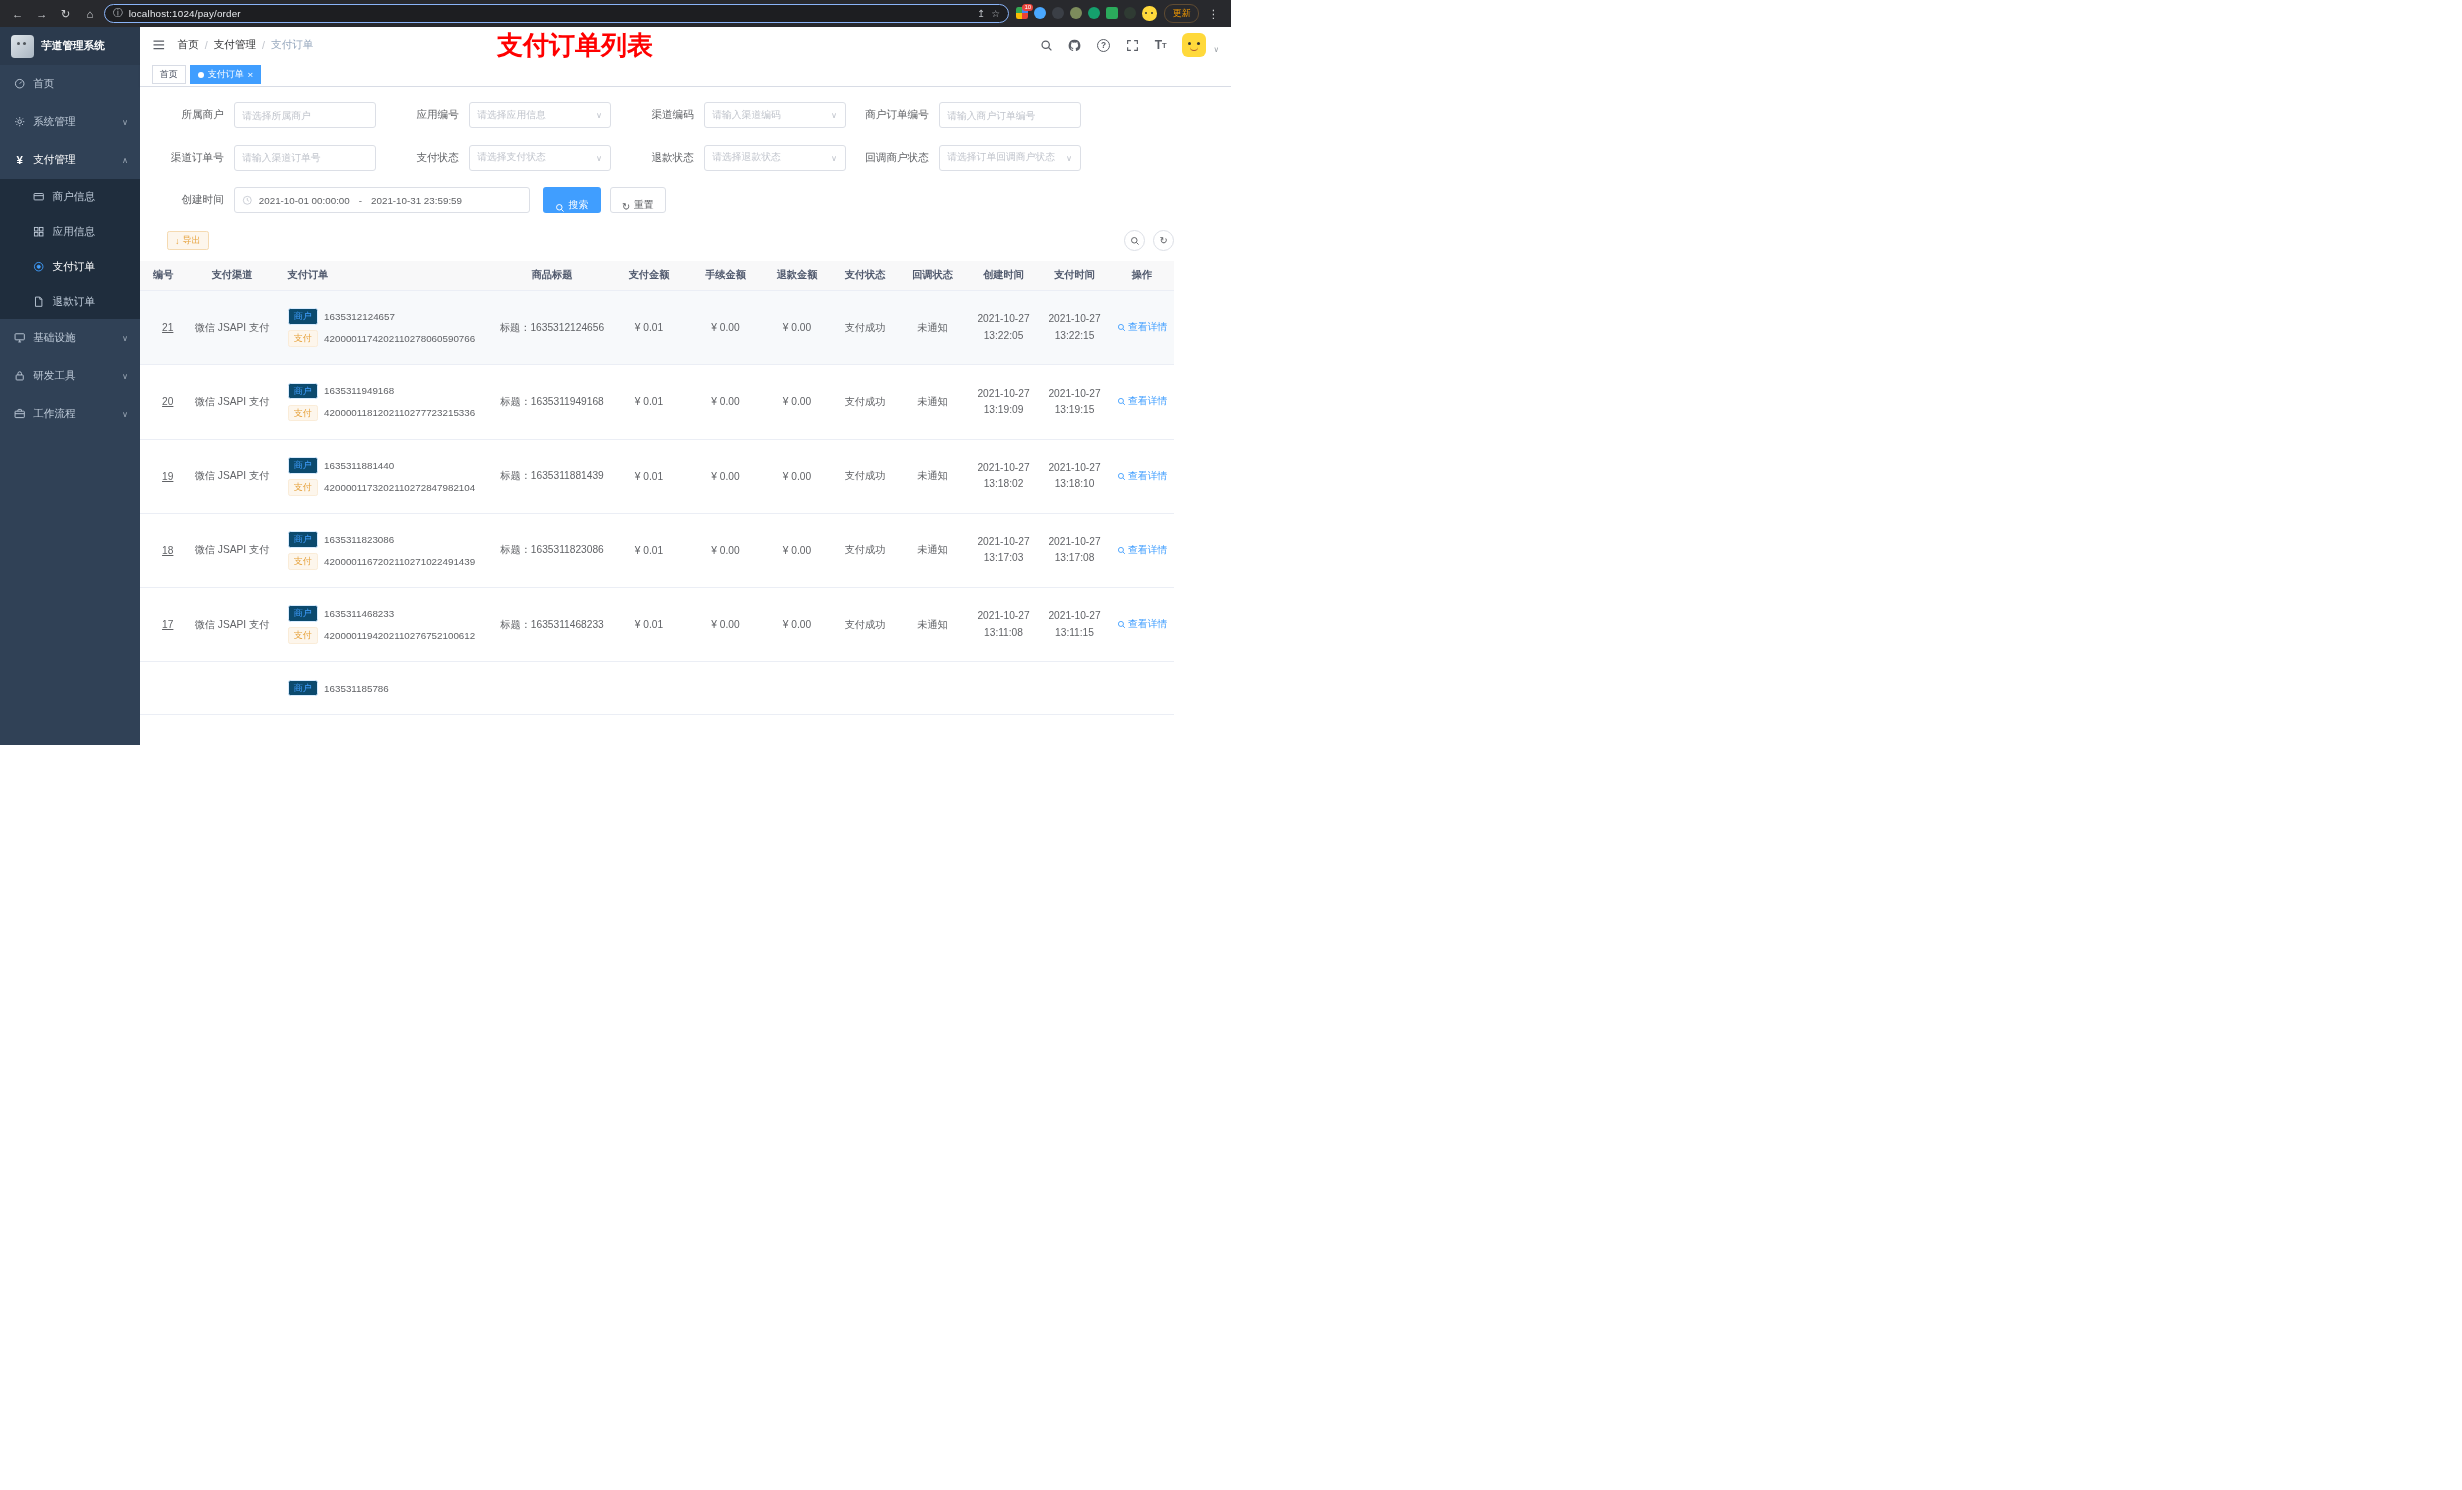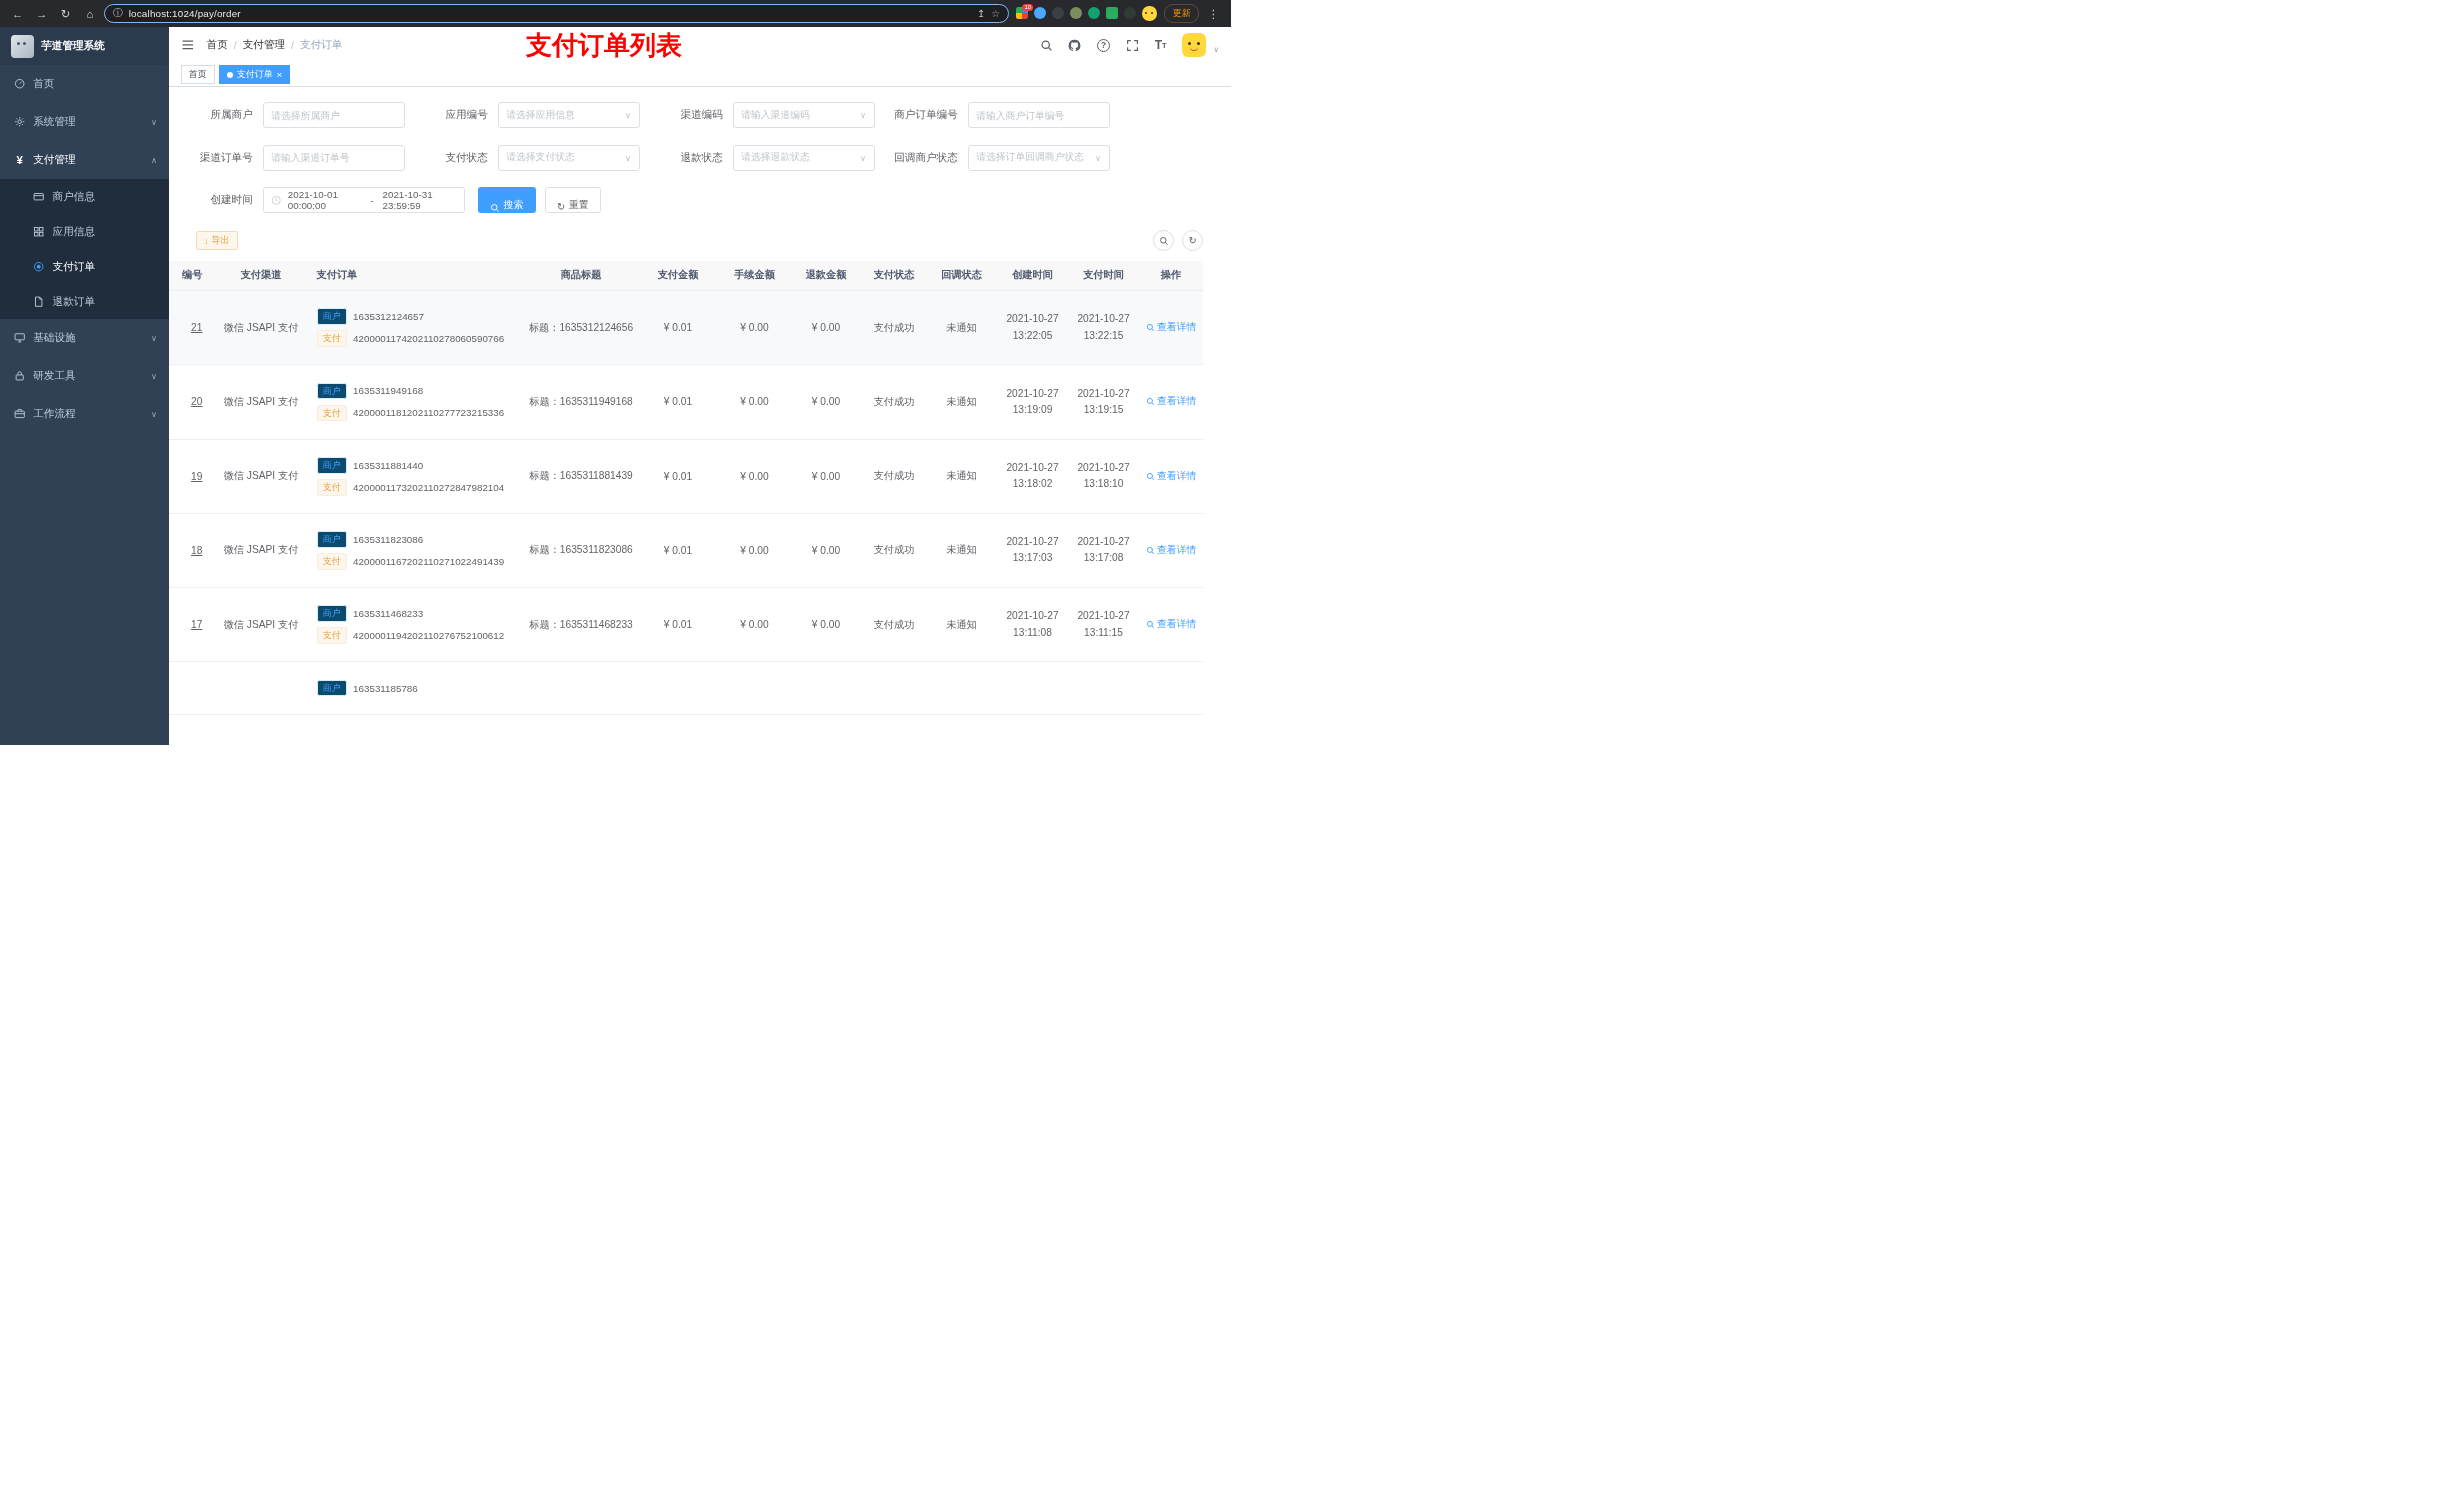--- a/index.html
+++ b/index.html
@@ -21,21 +21,21 @@
     border-radius:5.3px; padding:0.8px 2.3px; line-height:1; }
   .ext.c1{background:#4aa8ff}.ext.c2{background:#3b3f46}.ext.c3{background:#7d8c5c}
   .ext.c4{background:#15a06d}.ext.c5{background:#2bab5c;border-radius:2.3px}.ext.c6{background:#2f3b33}
   .ext.pika{ width:14.4px; height:14.4px; background:#ffd93b; }
   .ext.pika::before{content:"";position:absolute;width:2.3px;height:2.3px;background:#333;border-radius:50%;left:3px;top:5.3px;box-shadow:6px 0 0 #333;}
   .update-btn { color:#f29900; border:0.8px solid #5f4b32; border-radius:9px; padding:2.3px 7.6px; font-size:9px;
     background:transparent; cursor:pointer; white-space:nowrap; }
 
   
   .app { display:flex; height:718px; }
-  .sidebar { width:169px; background:#304156; color:#bfcbd9; flex:0 0 auto; }
+  .sidebar { width:140px; background:#304156; color:#bfcbd9; flex:0 0 auto; }
   .logo { height:38px; display:flex; align-items:center; gap:7.6px; padding:0 10.6px; background:#2b3a4d; }
   .logo-avatar { width:23px; height:23px; border-radius:3.8px; background:linear-gradient(135deg,#dfe5ea,#aab6c2); position:relative; }
   .logo-avatar::before{content:"";position:absolute;left:6.8px;top:7.6px;width:3px;height:3px;border-radius:50%;background:#50565c;box-shadow:6px 0 0 #50565c;}
   .logo-title { color:#fff; font-size:10.6px; font-weight:bold; white-space:nowrap; }
   .menu-item { height:38px; display:flex; align-items:center; gap:7.6px; padding:0 13.6px; font-size:10.6px; cursor:pointer; position:relative; }
   .menu-item .chev { position:absolute; right:12px; font-size:8.3px; color:#9aa6b4; }
   .menu-item.active-trail { color:#fff; }
   .submenu { background:#1f2d3d; }
   .submenu .menu-item { height:35px; padding-left:33px; font-size:10.6px; }
   .submenu .menu-item.active { color:#fff; }
@@ -82,21 +82,21 @@
   .filter-row { display:flex; margin-bottom:16.7px; }
   .filter-item { display:flex; align-items:center; width:235px; flex:0 0 auto; }
   .f-label { width:83px; text-align:right; padding-right:9.8px; font-size:10.6px; color:#606266; white-space:nowrap; }
   .control { width:142px; height:26px; border:0.8px solid #dcdfe6; border-radius:3px; display:flex; align-items:center;
     padding:0 7.6px; font-size:9.8px; background:#fff; }
   input.control { color:#606266; outline:none; }
   input.control::placeholder { color:#c0c4cc; }
   .select { justify-content:space-between; cursor:pointer; }
   .select .ph { color:#c0c4cc; overflow:hidden; white-space:nowrap; }
   .select .caret { color:#c0c4cc; font-size:8.3px; margin-left:3px; }
-  .date-range { width:202px; height:26px; border:0.8px solid #dcdfe6; border-radius:3px; display:flex; align-items:center;
+  .date-range { width:296px; height:26px; border:0.8px solid #dcdfe6; border-radius:3px; display:flex; align-items:center;
     gap:6px; padding:0 7.6px; font-size:9.8px; color:#606266; }
   .date-range .clock { color:#c0c4cc; display:flex; }
   .date-range .clock svg { width:10.6px; height:10.6px; }
   .date-range .sep { color:#606266; padding:0 3px; }
   .btn { height:26px; border-radius:3px; font-size:9.8px; display:inline-flex; align-items:flex-end; gap:3.8px;
     padding:0 11.4px; cursor:pointer; border:0.8px solid transparent; }
   .btn svg { width:9.8px; height:9.8px; }
   .btn-primary { background:#409eff; color:#fff; margin-left:13px; }
   .btn-default { background:#fff; color:#606266; border-color:#dcdfe6; margin-left:9px; }
 

